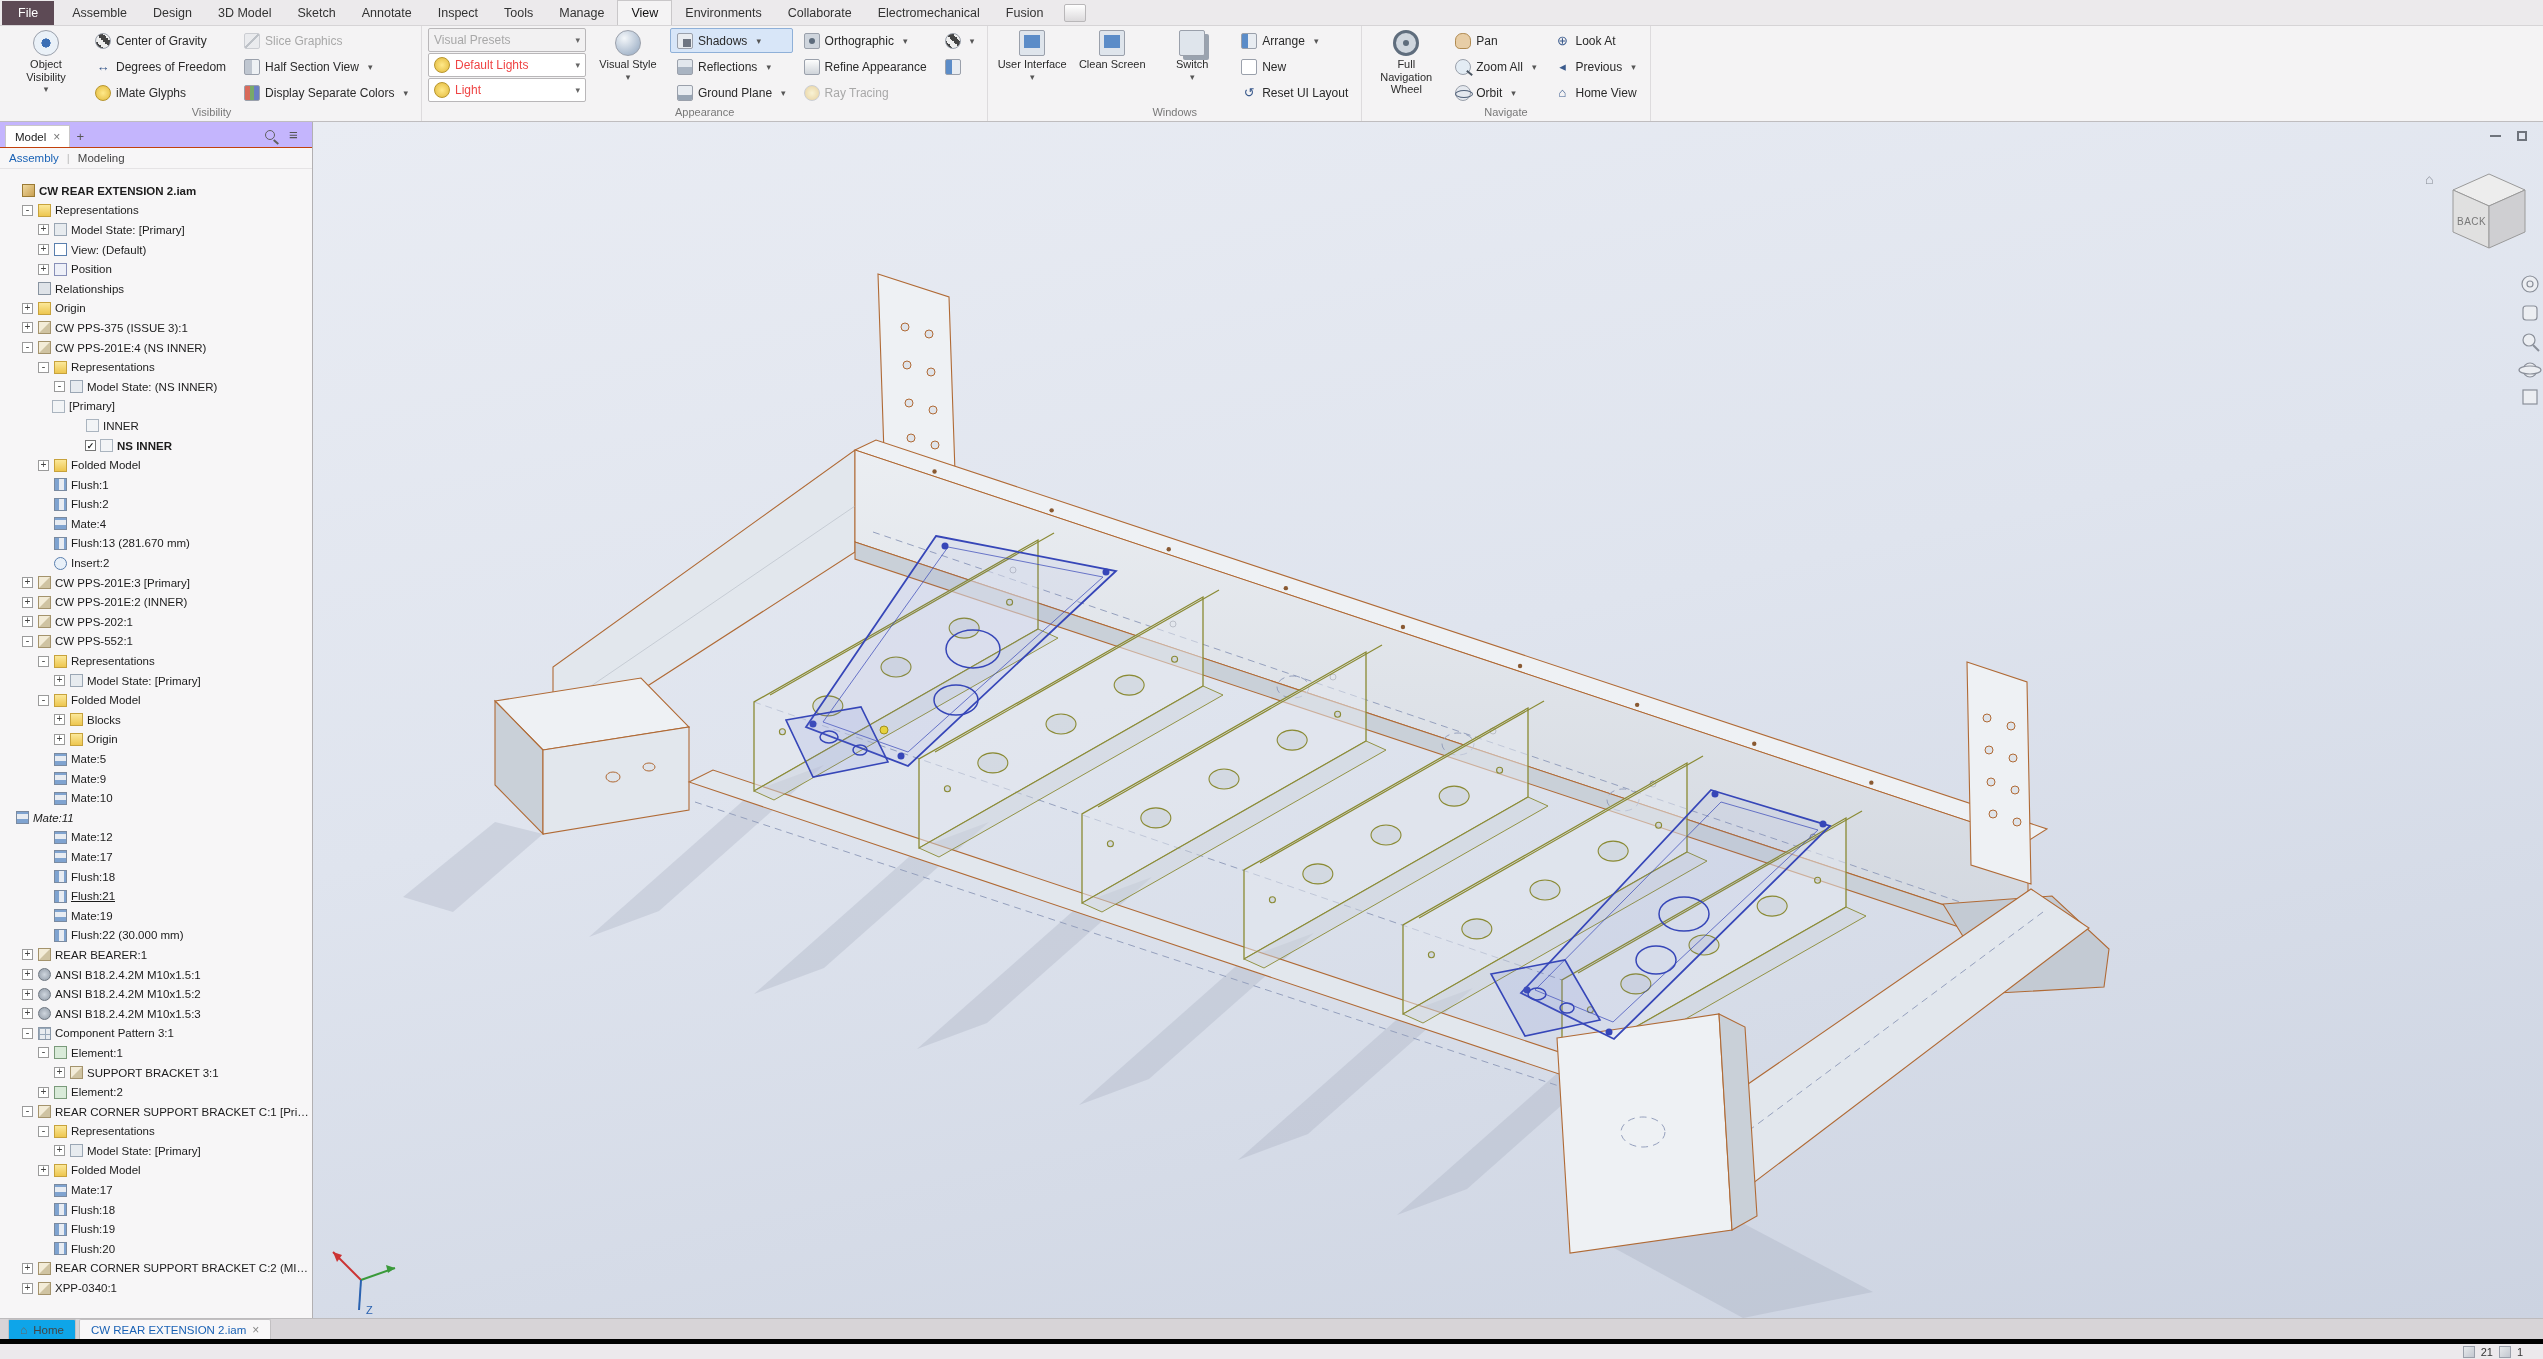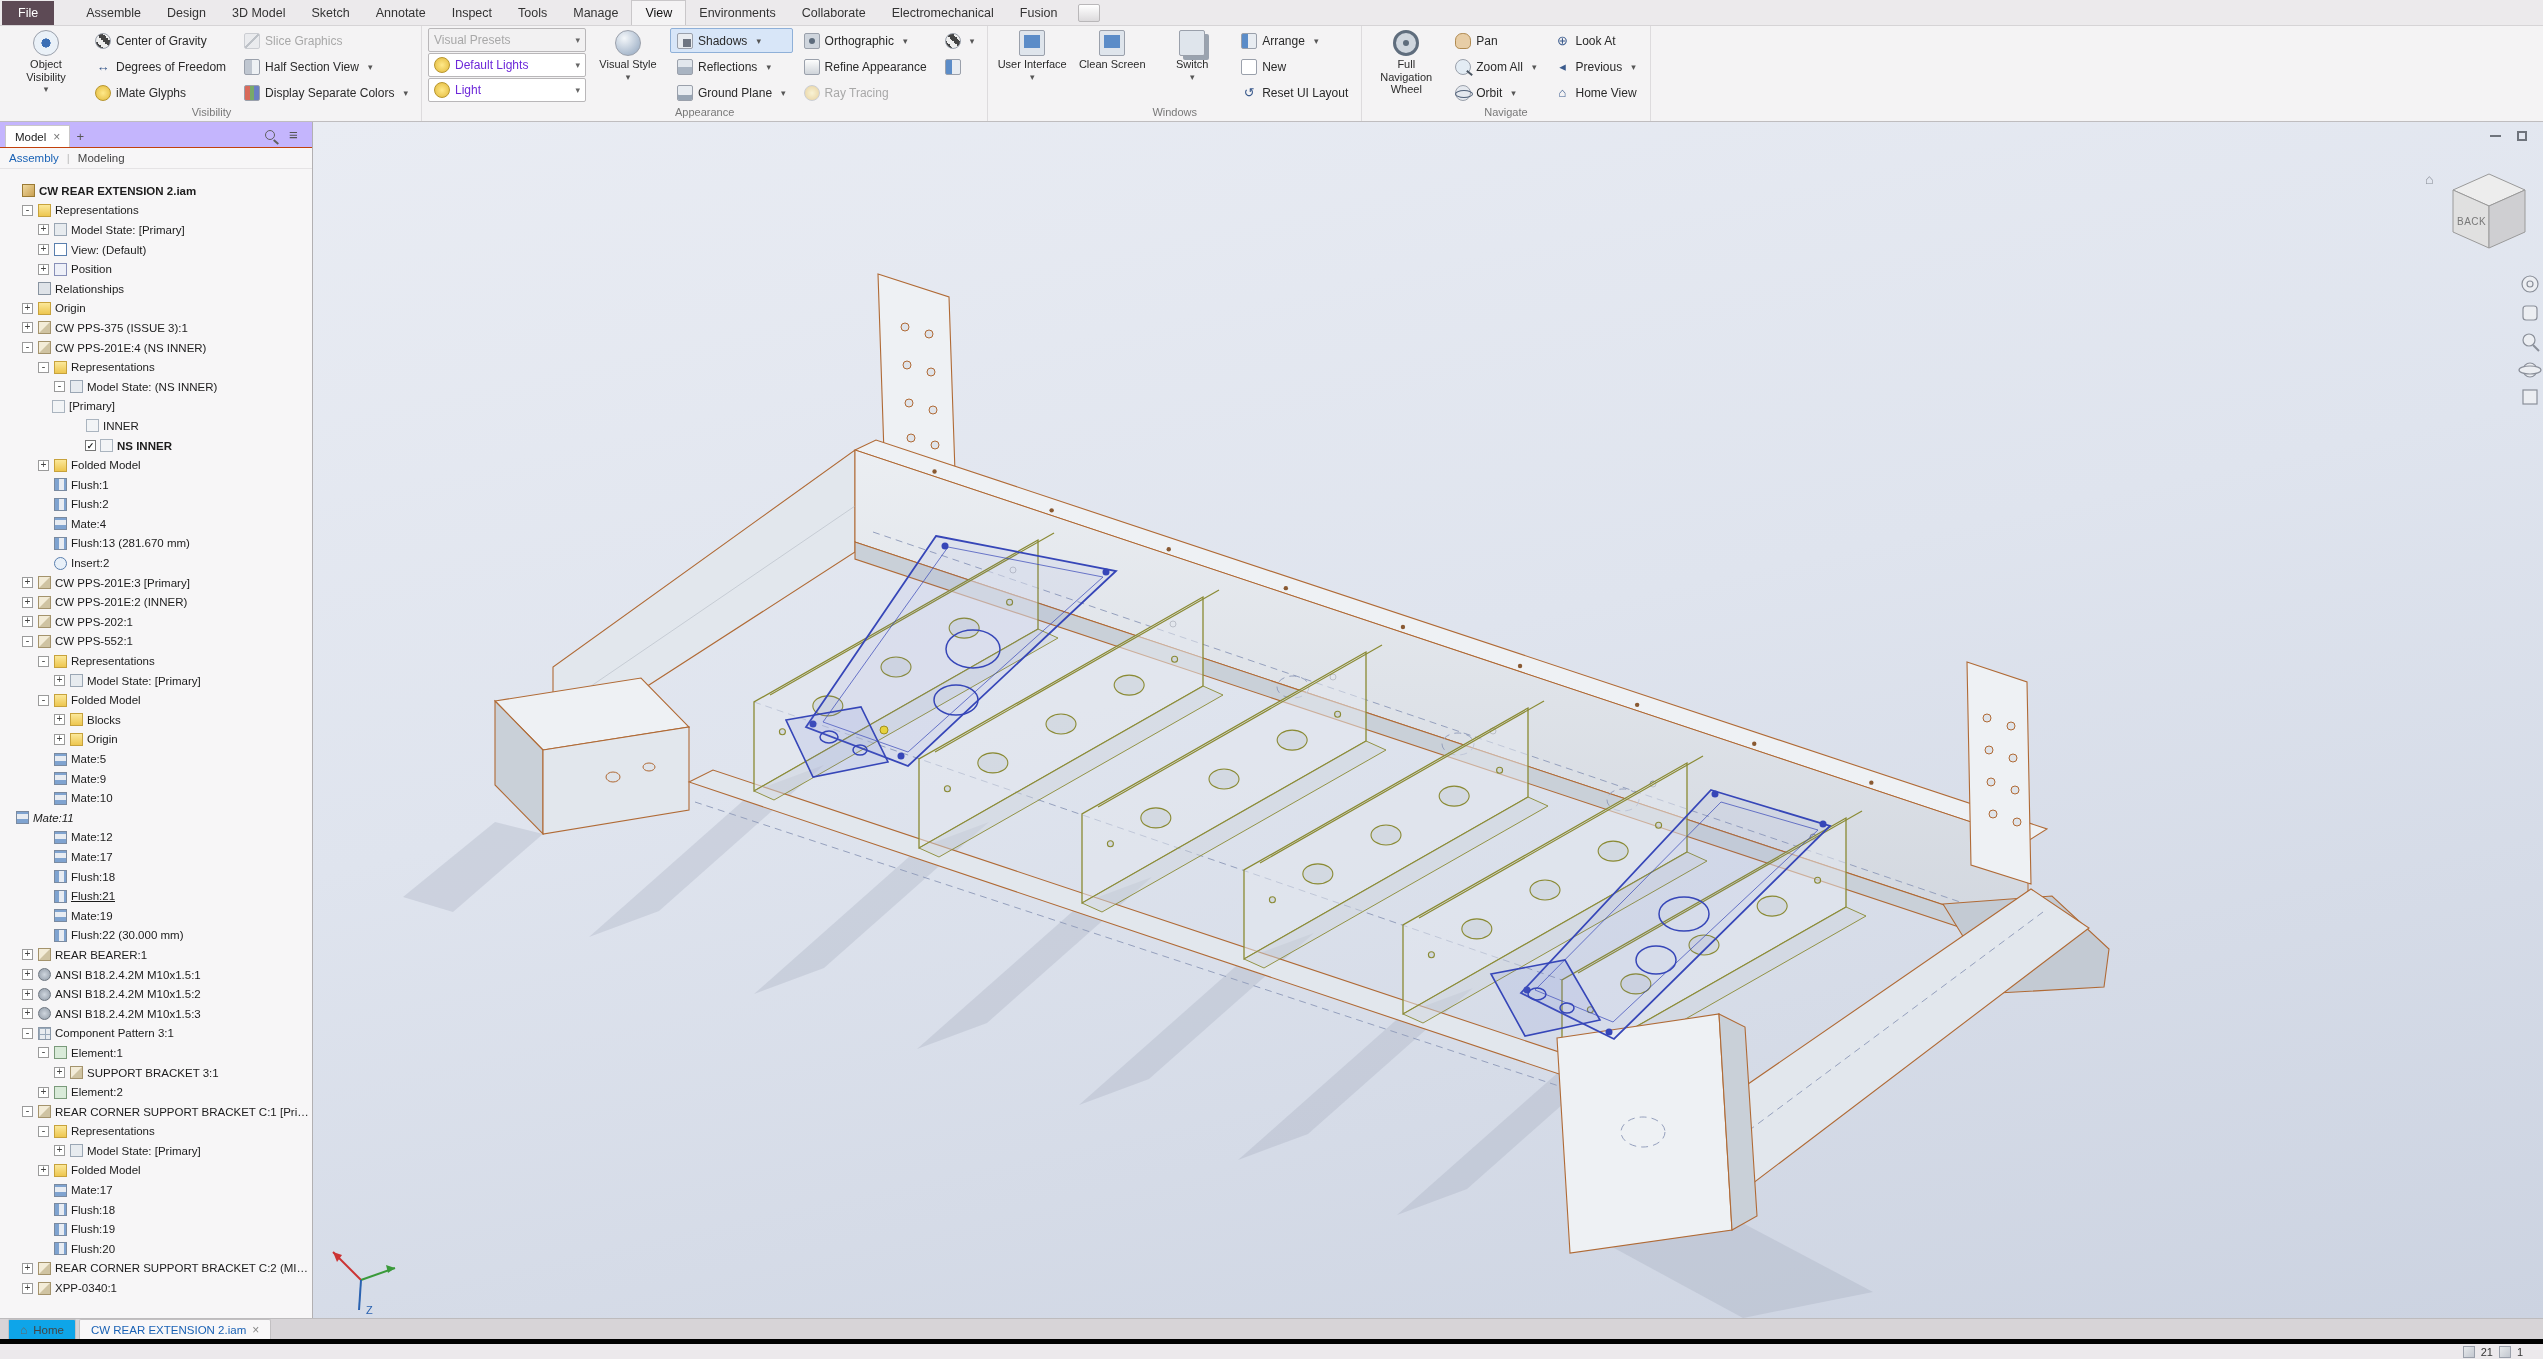--- a/index.html
+++ b/index.html
@@ -3,38 +3,38 @@
 <meta charset="utf-8">
 <style>
 *{margin:0;padding:0;box-sizing:border-box}
 html,body{width:2543px;height:1359px;overflow:hidden;font-family:"Liberation Sans",sans-serif;background:#f0eef0}
 #app{width:2543px;height:1359px;display:flex;flex-direction:column}
 
 
 .tabrow{height:26px;background:#eceaec;display:flex;align-items:flex-end;border-bottom:1px solid #d6d4d6;padding-left:2px}
 .rtabs{display:flex;align-items:flex-end}
 .rtab{padding:5px 13px 5px;font-size:12.5px;color:#333;cursor:default;white-space:nowrap}
-.rtab.file{background:#5d4a55;color:#fff;padding:5px 16px;margin-right:19px}
+.rtab.file{background:#5d4a55;color:#fff;padding:5px 16px;margin-right:5px}
 .rtab.active{background:#f4f3f4;border:1px solid #c9c7c9;border-bottom:none;color:#111}
 .rtab-extra{width:22px;height:18px;margin-left:8px;margin-bottom:3px;border:1px solid #b9b7b9;background:linear-gradient(#fff,#dcdadc);border-radius:2px}
 
 
 .ribbon{height:96px;background:#f4f3f4;display:flex;border-bottom:1px solid #bfbdbf;padding-left:2px}
 .rgroup{display:flex;flex-direction:column;border-right:1px solid #dddbdd;padding:1px 6px 0}
 .rbody{flex:1;display:flex;align-items:flex-start;gap:4px}
 .rcap{height:16px;font-size:11px;color:#787878;text-align:center;line-height:15px}
 .rlarge{width:76px;display:flex;flex-direction:column;align-items:center;gap:2px;padding:3px 2px 0;font-size:11px;line-height:1.15;text-align:center;color:#2a2a2a;border-radius:2px}
 .rcol{display:flex;flex-direction:column;gap:1px;padding-top:1px}
 .rsmall{display:flex;align-items:center;gap:5px;font-size:12px;color:#2a2a2a;padding:2px 6px;height:25px;border:1px solid transparent;border-radius:2px;white-space:nowrap}
 .rsmall.pressed{background:#d8e6f8;border-color:#8fb0d8}
 .disabled{color:#a8a8a8!important}
 .disabled .ri{opacity:.45}
 .has-arrow::after{content:"▾";font-size:9px;color:#555;margin-left:4px}
 .rlarge.has-arrow::after{margin-left:0;margin-top:-1px}
-.rcombo{display:flex;align-items:center;gap:5px;width:158px;height:24px;background:#fff;border:1px solid #b9b7b9;font-size:12px;padding:0 5px;color:#6d28d9;border-radius:2px}
+.rcombo{display:flex;align-items:center;gap:5px;width:158px;height:24px;background:#fff;border:1px solid #b9b7b9;font-size:12px;padding:0 5px;color:#ef4444;border-radius:2px}
 .rcombo::after{content:"▾";margin-left:auto;font-size:9px;color:#666}
 .rcombo.disabled{background:#f2f1f2}
 
 
 .ri{width:16px;height:16px;flex:0 0 16px;background:linear-gradient(135deg,#e7e9ec,#c2c7cf);border:1px solid #9aa0ab;border-radius:2px;position:relative;display:inline-block}
 .rl{width:26px;height:26px;background:linear-gradient(135deg,#e9ebee,#c2c7cf);border:1px solid #9aa0ab;border-radius:2px;position:relative}
 .ri-eye,.rl-eye{border-radius:50%;background:radial-gradient(circle at 50% 50%,#3b6fb5 0 26%,#eaf1f8 28%)}
 .ri-gravity{border-radius:50%;background:linear-gradient(45deg,#444 25%,#eee 25% 50%,#444 50% 75%,#eee 75%)}
 .ri-glyph{background:none;border:none;display:flex;align-items:center;justify-content:center;font-size:13px;color:#3a5a8c}
 .ri-slice{background:linear-gradient(135deg,#dfe3e8 46%,#7e8793 46% 54%,#dfe3e8 54%)}

